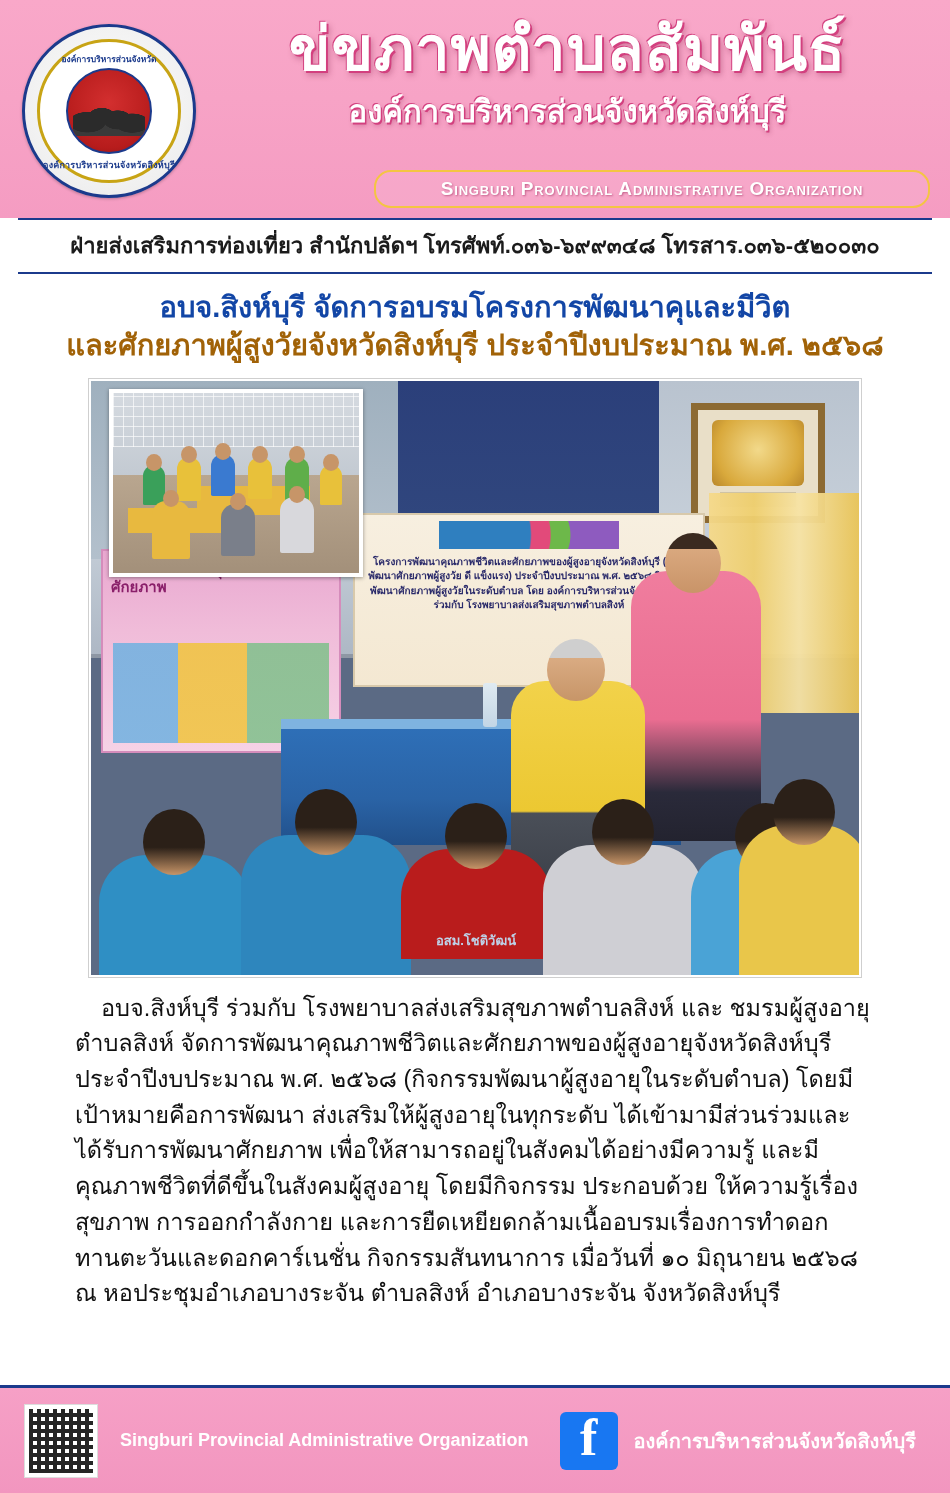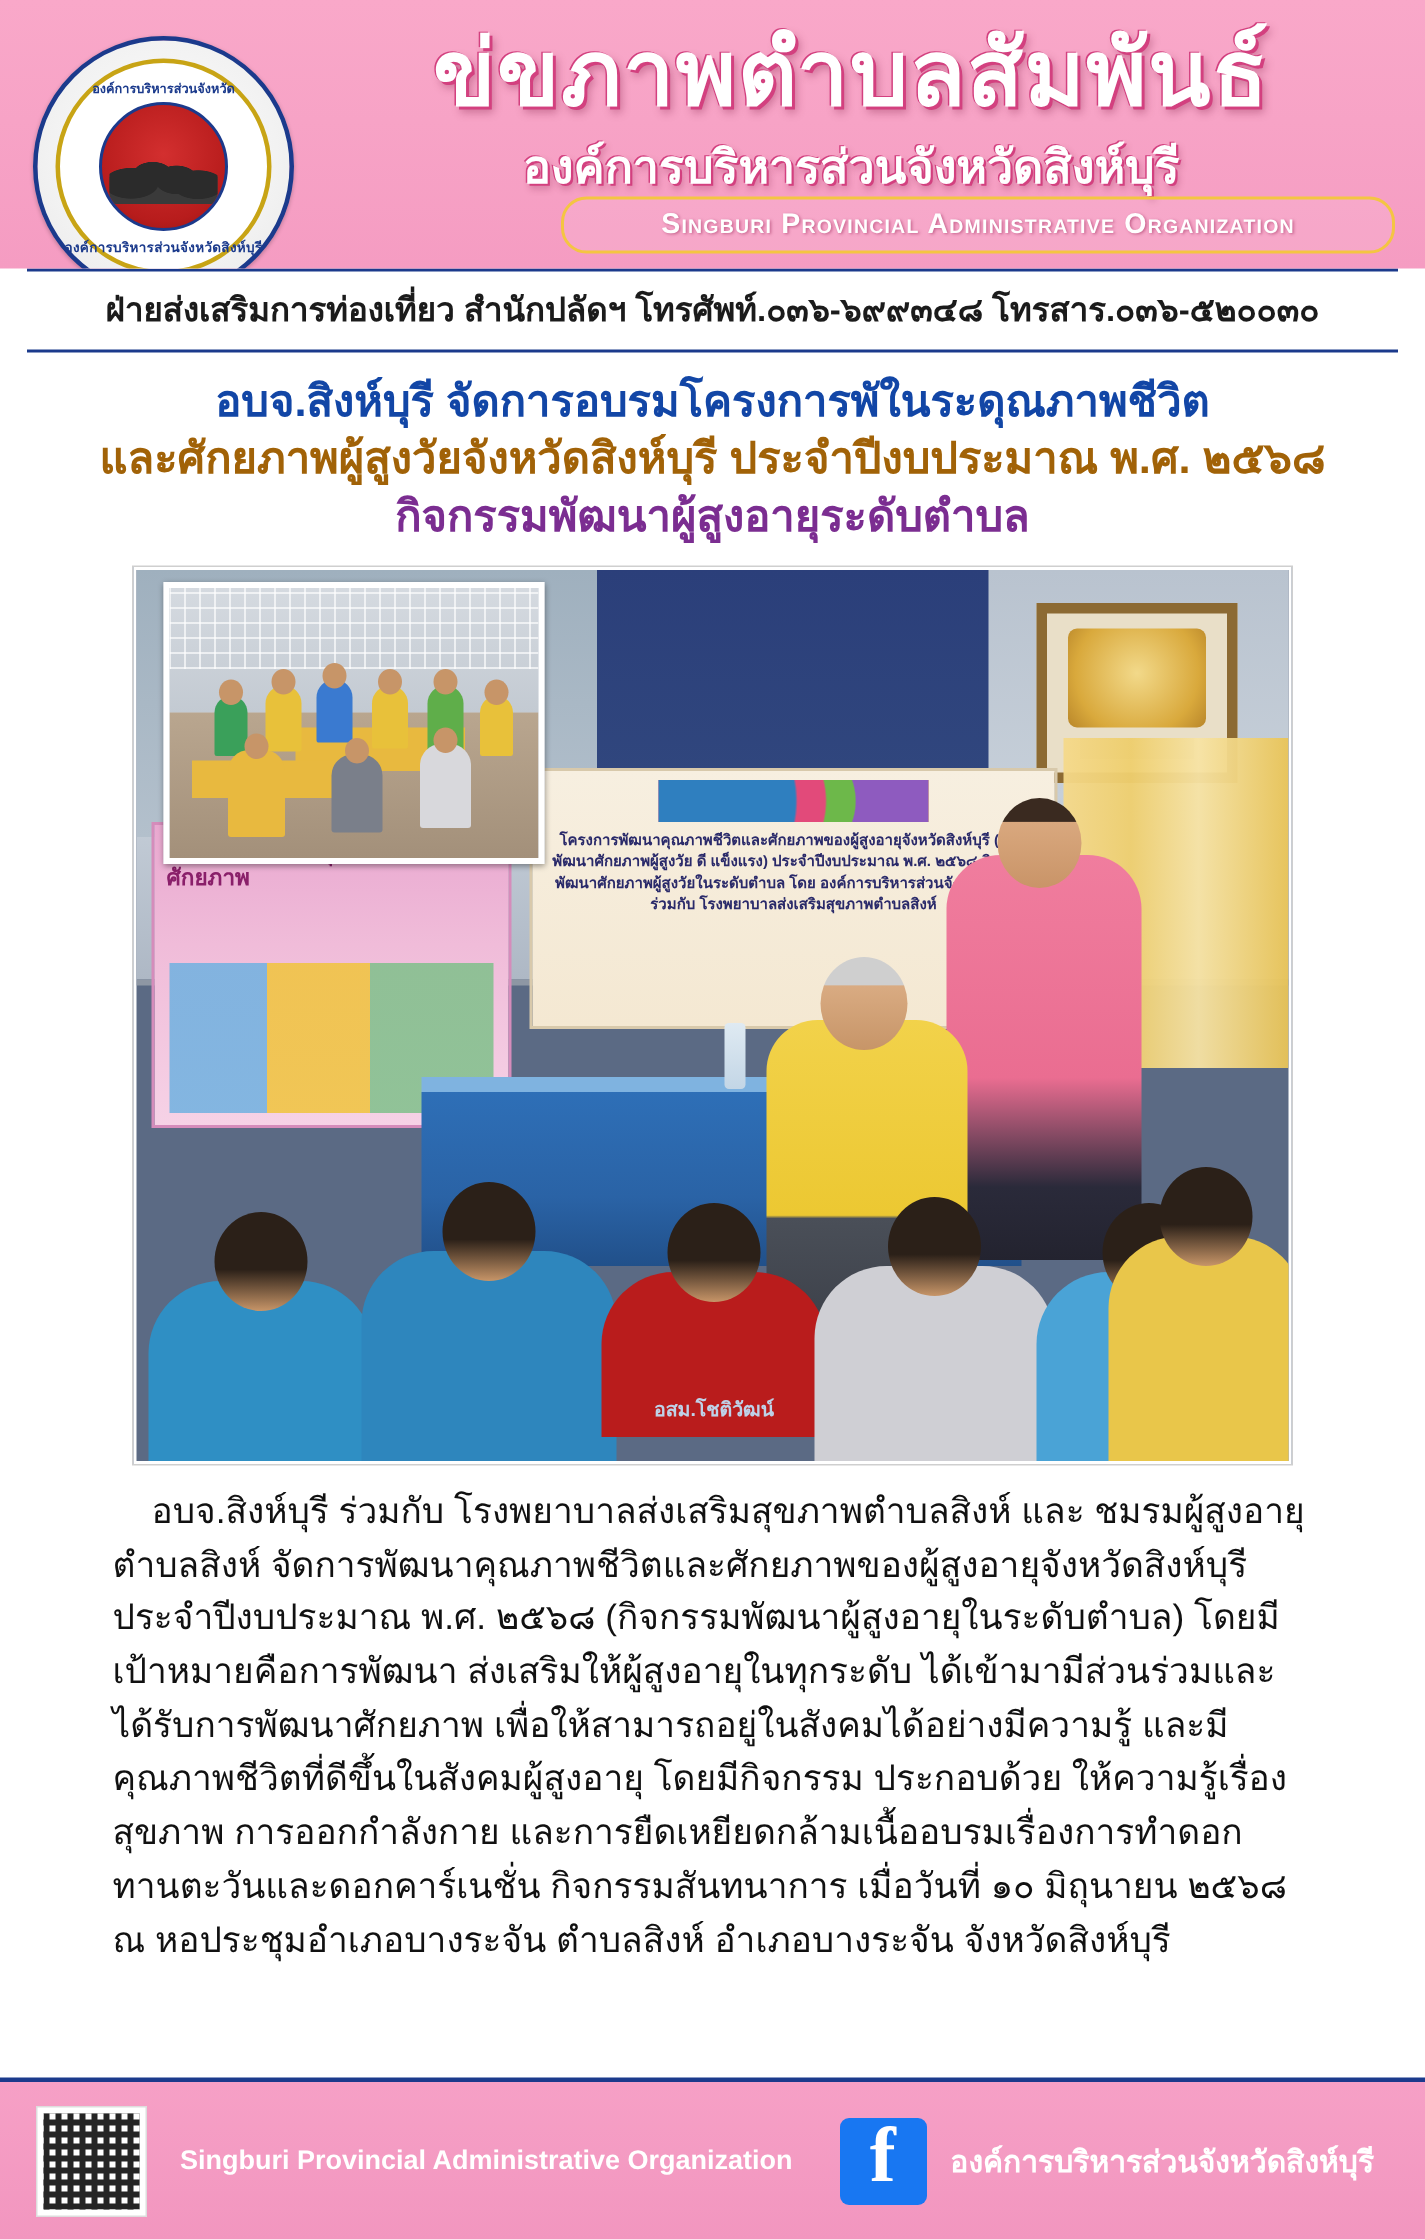--- a/index.html
+++ b/index.html
@@ -17,21 +17,21 @@
     position: relative;
     width: 950px;
     height: 1493px;
     background: #ffffff;
     box-sizing: border-box;
   }
 
   
   .header {
     position: relative;
-    height: 179px;
+    height: 218px;
     background: linear-gradient(180deg, #f9a8c9 0%, #f7a3c6 45%, #f59cc2 100%);
     overflow: hidden;
   }
   .header-inner {
     position: relative;
     height: 100%;
   }
   .logo {
     position: absolute;
     left: 22px;
@@ -441,23 +441,22 @@
         <span>Singburi Provincial Administrative Organization</span>
       </div>
     </div>
   </div>
 
   <div class="contact-bar">
     <span>ฝ่ายส่งเสริมการท่องเที่ยว สำนักปลัดฯ โทรศัพท์.๐๓๖-๖๙๙๓๔๘ โทรสาร.๐๓๖-๕๒๐๐๓๐</span>
   </div>
 
   <div class="title-block">
-    <div class="title-line t-blue">อบจ.สิงห์บุรี จัดการอบรมโครงการพัในระดุณภาพชีวิต</div>
+    <div class="title-line t-blue">อบจ.สิงห์บุรี จัดการอบรมโครงการพัฒนาคุและมีวิต</div>
     <div class="title-line t-green">และศักยภาพผู้สูงวัยจังหวัดสิงห์บุรี ประจำปีงบประมาณ พ.ศ. ๒๕๖๘</div>
-    <div class="title-line t-purple">กิจกรรมพัฒนาผู้สูงอายุระดับตำบล</div>
   </div>
 
   <div class="photo-wrap">
     <div class="ph-wall"></div>
     <div class="ph-wall-left"></div>
     <div class="ph-wall-blue"></div>
     <div class="ph-frame">
       <div class="ph-frame-in"></div>
       <div class="ph-frame-cap"></div>
     </div>

